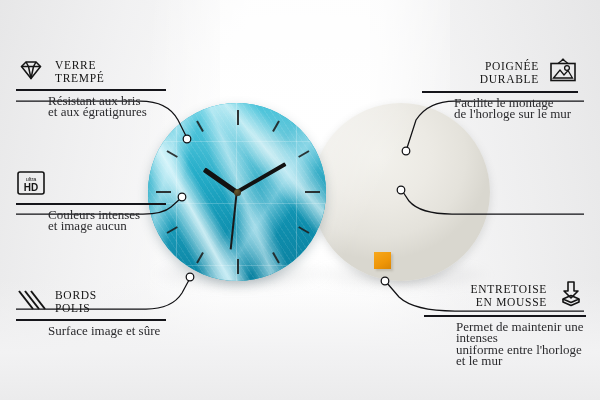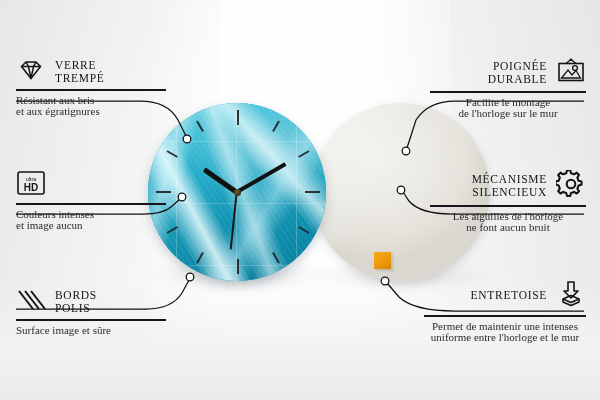--- a/index.html
+++ b/index.html
@@ -122,33 +122,33 @@
   
   .callout{position:absolute;}
   .co-head{display:flex;align-items:center;gap:9px;}
   .co-head.right{justify-content:flex-end;}
   .co-title{
     font-weight:400;letter-spacing:.7px;font-size:11.5px;line-height:13.5px;
     color:#141414;text-transform:uppercase;white-space:nowrap;
   }
   .co-rule{height:1.6px;background:#15151a;margin:3px 0 4px;}
   .co-sub{
-    font-size:11px;line-height:11.6px;color:#2b2b2e;white-space:pre-line;
-  }
-  .co-sub.right{text-align:center;}
+    font-size:13px;line-height:11.6px;color:#2b2b2e;white-space:pre-line;margin-left:32px;
+  }
+  .co-sub.right{text-align:left;}
   .ico{flex:0 0 auto;display:block;}
 
   .c-verre{left:16px;top:58px;width:150px;}
   .c-verre .co-rule{width:150px;}
   .c-impr{left:16px;top:170px;width:150px;}
   .c-impr .co-rule{width:150px;}
   .c-bords{left:16px;top:288px;width:150px;}
   .c-bords .co-rule{width:150px;}
 
-  .c-poig{right:14px;top:58px;width:156px;}
+  .c-poig{right:22px;top:58px;width:156px;}
   .c-poig .co-rule{width:156px;}
   .c-meca{right:14px;top:170px;width:156px;}
   .c-meca .co-rule{width:156px;}
   .c-entr{right:14px;top:280px;width:162px;}
   .c-entr .co-rule{width:162px;}
 
   svg.leaders{position:absolute;left:0;top:0;width:600px;height:400px;pointer-events:none;}
   .lead{fill:none;stroke:#111114;stroke-width:1.25;}
   .dot{fill:#ffffff;stroke:#111114;stroke-width:1.25;}
 </style>
@@ -311,44 +311,26 @@
           <path d="M5.5,20 L12,12 L16,17 L20,12.5 L24.5,20 Z" fill="none" stroke="#141414" stroke-width="1.3"></path>
           <circle cx="19" cy="10" r="2.4" fill="none" stroke="#141414" stroke-width="1.3"></circle>
         </svg>
       </span>
     </div>
     <div class="co-rule"></div>
     <div class="co-sub right">Facilite le montage
 de l'horloge sur le mur</div>
   </div>
 
-  <div class="callout c-meca">
-    <div class="co-head right">
-      <div>
-        <div class="co-title" style="text-align:right">MÉCANISME</div>
-        <div class="co-title" style="text-align:right">SILENCIEUX</div>
-      </div>
-      <span class="ico">
-        <svg width="30" height="28" viewBox="0 0 30 28">
-          <g fill="none" stroke="#141414" stroke-width="2.1" stroke-linejoin="round">
-            <path d="M15,3.2 l3.1,1.1 2.6,-1.6 2.3,2.3 -1.6,2.6 1.1,3.1 3,0.8 0,3.2 -3,0.8 -1.1,3.1 1.6,2.6 -2.3,2.3 -2.6,-1.6 -3.1,1.1 -0.8,3 -3.2,0 -0.8,-3 -3.1,-1.1 -2.6,1.6 -2.3,-2.3 1.6,-2.6 -1.1,-3.1 -3,-0.8 0,-3.2 3,-0.8 1.1,-3.1 -1.6,-2.6 2.3,-2.3 2.6,1.6 3.1,-1.1 0.8,-3 3.2,0 z"></path>
-            <circle cx="15" cy="14" r="4.3"></circle>
-          </g>
-        </svg>
-      </span>
-    </div>
-    <div class="co-rule"></div>
-    <div class="co-sub right">Les aiguilles de l'horloge
-ne font aucun bruit</div>
-  </div>
 
   <div class="callout c-entr">
     <div class="co-head right">
       <div>
         <div class="co-title" style="text-align:left">ENTRETOISE</div>
+        <div class="co-title" style="text-align:right">EN MOUSSE</div>
       </div>
       <span class="ico">
         <svg width="30" height="28" viewBox="0 0 30 28">
           <g fill="none" stroke="#141414" stroke-width="1.6" stroke-linejoin="round">
             <path d="M12,2 L18,2 L18,11 L22,11 L15,18 L8,11 L12,11 Z"></path>
             <path d="M7,19 L15,15.5 L23,19 L15,22.5 Z"></path>
             <path d="M7,19 L7,22 L15,25.5 L23,22 L23,19"></path>
           </g>
         </svg>
       </span>

